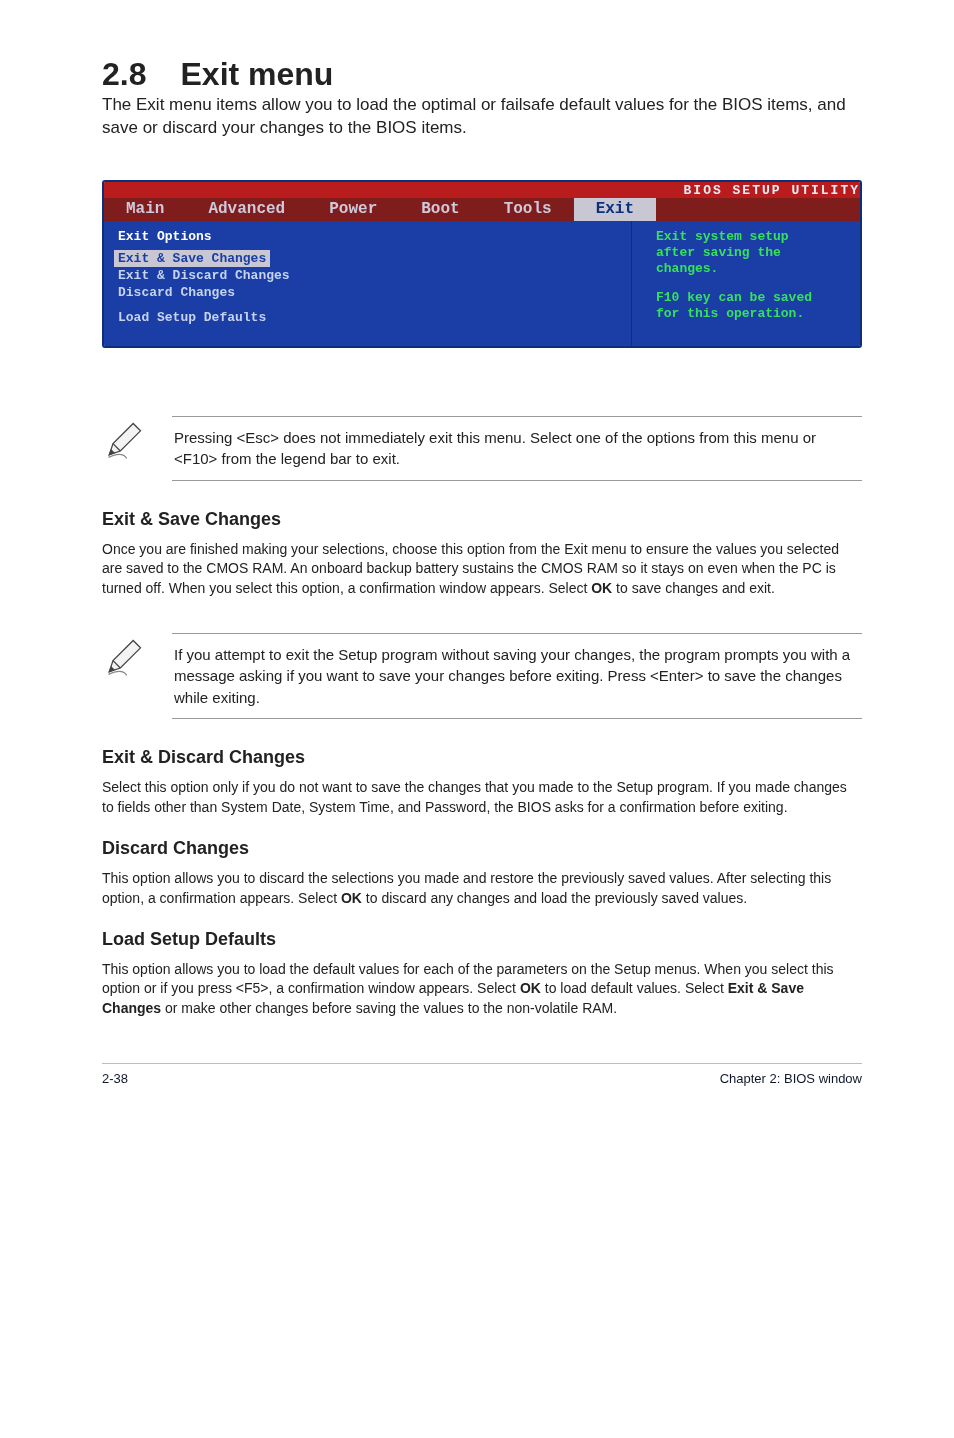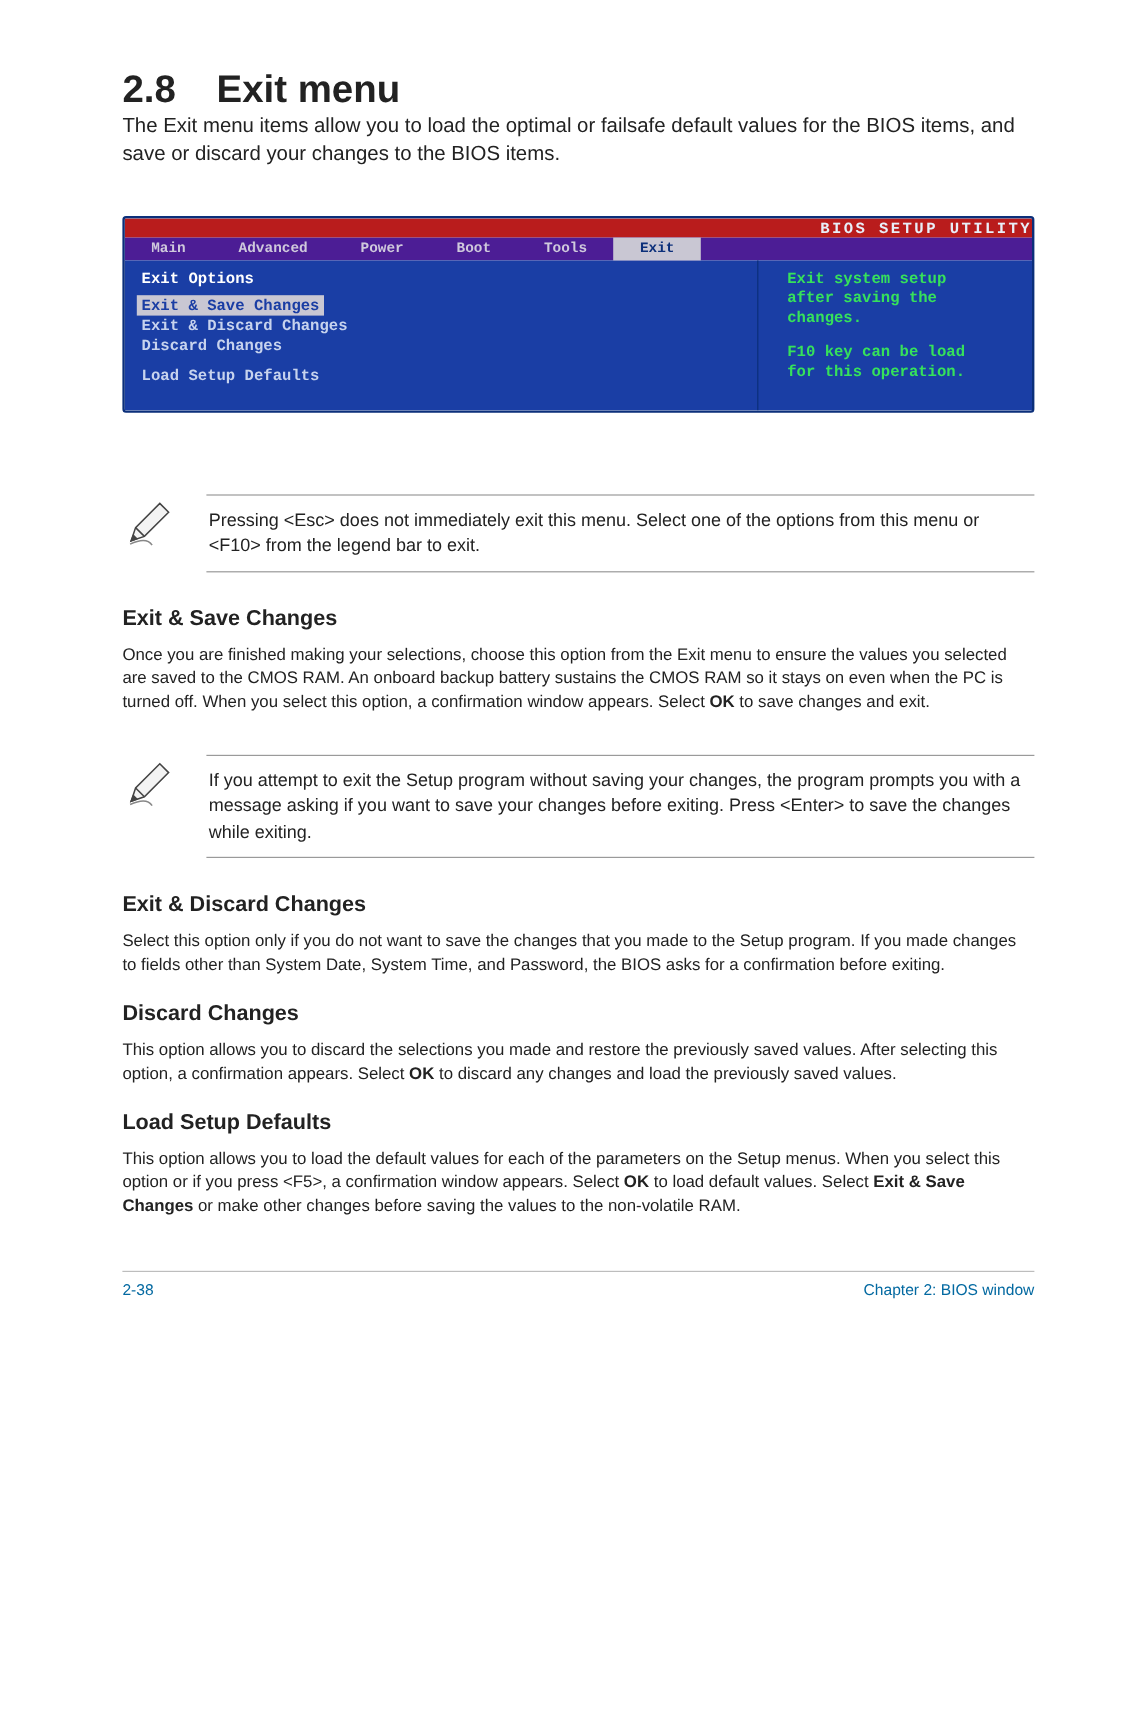--- a/index.html
+++ b/index.html
@@ -35,23 +35,23 @@
     text-align: right;
     color: #e8eef8;
     font-family: "Courier New", monospace;
     font-size: 13px;
     letter-spacing: 2px;
     padding: 1px 0 0 0;
     font-weight: 700;
   }
   .bios-tabs {
     display: flex;
-    background: #4c1d95;
+    background: #7f1d1d;
     font-family: "Courier New", monospace;
-    font-size: 12px;
+    font-size: 16px;
     font-weight: 700;
     color: #cfc9dc;
   }
   .bios-tab {
     padding: 2px 22px 3px 22px;
   }
   .bios-tab.active {
     background: #c9c7d3;
     color: #0b2f7a;
   }
@@ -134,21 +134,21 @@
   p.body {
     font-size: 14px;
     line-height: 1.42;
     margin-bottom: 20px;
   }
 
   .footer {
     display: flex;
     justify-content: space-between;
     font-size: 13px;
-    color: #0369a1;
+    color: #0f172a;
     border-top: 1px solid #bdbdbd;
     padding-top: 7px;
     margin-top: 44px;
   }
 
   b.kw { font-weight: 700; }
 </style>
 </head>
 <body>
 
@@ -180,21 +180,21 @@
           <div class="bios-left-gap"></div>
           <div class="bios-item">Load Setup Defaults</div>
           <div style="height:18px"></div>
         </div>
       </div>
       <div class="bios-right">
         <div class="ln">Exit system setup</div>
         <div class="ln">after saving the</div>
         <div class="ln">changes.</div>
         <div class="ln" style="height:12px"></div>
-        <div class="ln">F10 key can be load</div>
+        <div class="ln">F10 key can be saved</div>
         <div class="ln">for this operation.</div>
       </div>
     </div>
   </div>
   <div class="bios-bottom-curve"></div>
 
   <div class="note">
     <div class="icon">
       <svg viewBox="0 0 48 48" width="44" height="44">
         <g stroke="#444" stroke-width="1.4" fill="none">

